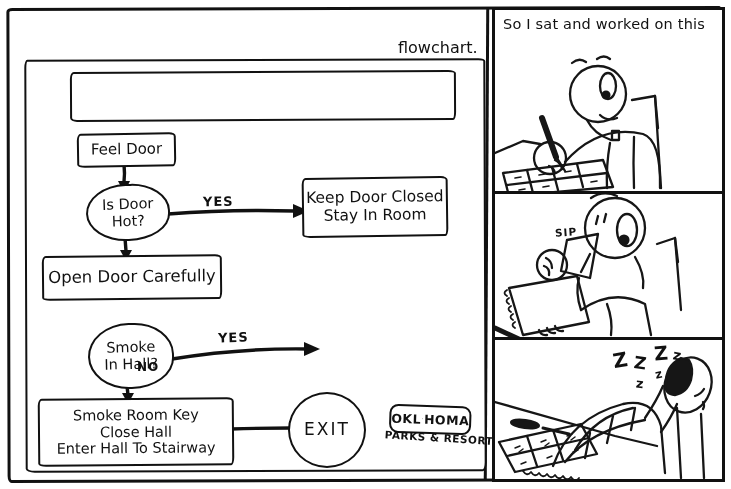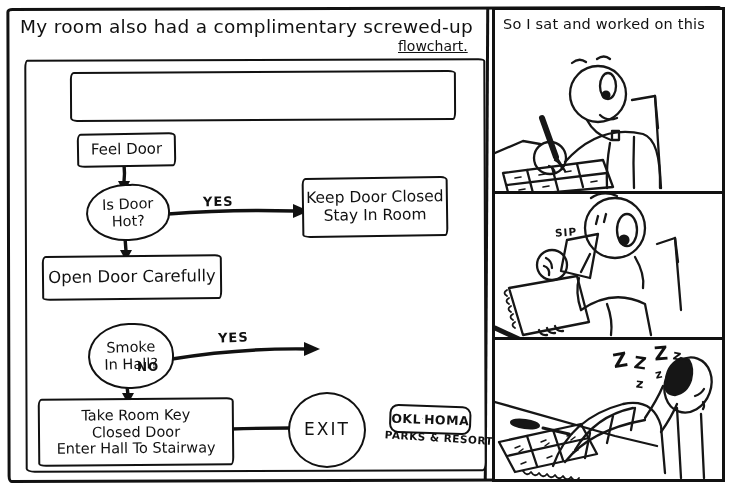--- a/index.html
+++ b/index.html
@@ -8,21 +8,21 @@
     font-family:"DejaVu Sans", sans-serif;color:#111;overflow:hidden;
   }
   .outer-border{
     position:absolute;left:7px;top:7px;width:710px;height:469px;
     border:3.5px solid #111;border-radius:6px 3px 8px 4px / 4px 9px 3px 7px;
     transform:rotate(-0.15deg);pointer-events:none;
   }
   
   .left-divider{position:absolute;left:485px;top:9px;width:3px;height:470px;background:#111;transform:rotate(0.3deg);}
   .caption-main{position:absolute;left:20px;top:16px;width:465px;font-size:18.5px;letter-spacing:.3px;white-space:nowrap;}
-  .caption-main2{position:absolute;left:398px;top:38px;font-size:14px;text-decoration:underline;}
+  .caption-main2{position:absolute;left:398px;top:38px;font-size:16px;}
   .sheet{
     position:absolute;left:25px;top:59px;width:457px;height:409px;
     border:2.5px solid #111;border-radius:3px 7px 4px 9px / 8px 3px 9px 4px;
     transform:rotate(-0.2deg);background:#fff;
   }
   .titlebox{
     position:absolute;left:70px;top:71px;width:382px;height:46px;
     border:2.3px solid #111;border-radius:4px 8px 3px 7px / 7px 3px 8px 4px;
     transform:rotate(-0.3deg);display:flex;flex-direction:column;align-items:center;justify-content:center;line-height:1.1;background:#fff;
   }
@@ -73,21 +73,20 @@
   .drawing{position:absolute;left:0;top:0;width:100%;height:100%;z-index:1;}
 </style>
 </head>
 <body>
 
 <div class="comic">
 
   <div class="outer-border"></div>
   <div class="left-divider"></div>
 
-  <div class="caption-main">My room also had a complimentary screwed-up</div>
   <div class="caption-main2">flowchart.</div>
 
   <div class="sheet"></div>
 
   <div class="titlebox">
   </div>
 
   <svg class="arrows" viewBox="0 0 731 489">
     <g stroke="#111" stroke-width="3.4" fill="none" stroke-linecap="round">
       <path d="M124 164 Q 125 174 124 182"></path>
@@ -124,22 +123,22 @@
   <div class="node rect n-open">
     <span>Open Door Carefully</span>
   </div>
 
   <div class="node oval n-smoke">
     <span>Smoke</span>
     <span>In Hall?</span>
   </div>
 
   <div class="node rect n-take">
-    <span>Take Room Key</span>
-    <span>Closed Door</span>
+    <span>Smoke Room Key</span>
+    <span>Close Hall</span>
     <span>Enter Hall To Stairway</span>
   </div>
 
   <div class="node n-exit">
     <span>EXIT</span>
   </div>
 
   <div class="edge-label lbl-yes1">YES</div>
   <div class="edge-label lbl-yes2">YES</div>
   <div class="edge-label lbl-no">NO</div>

